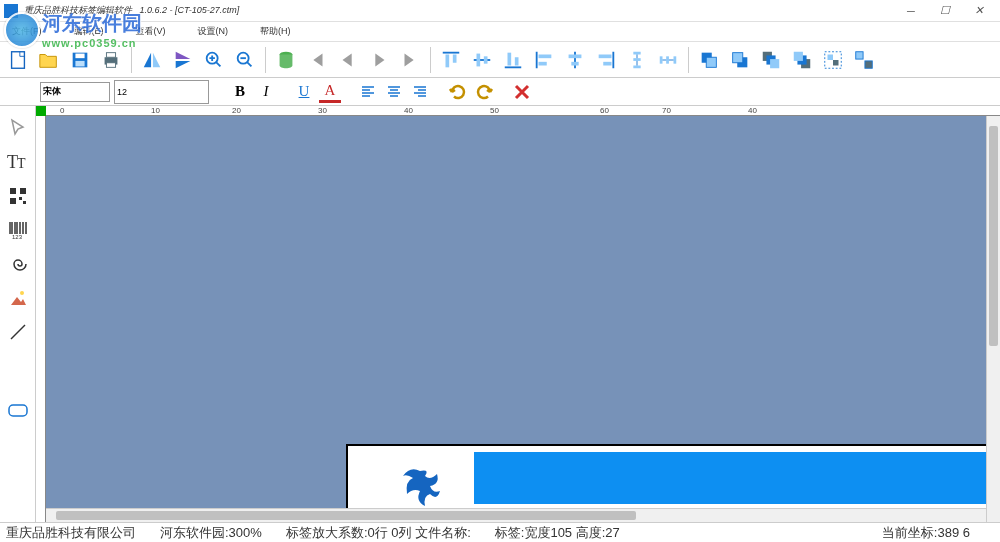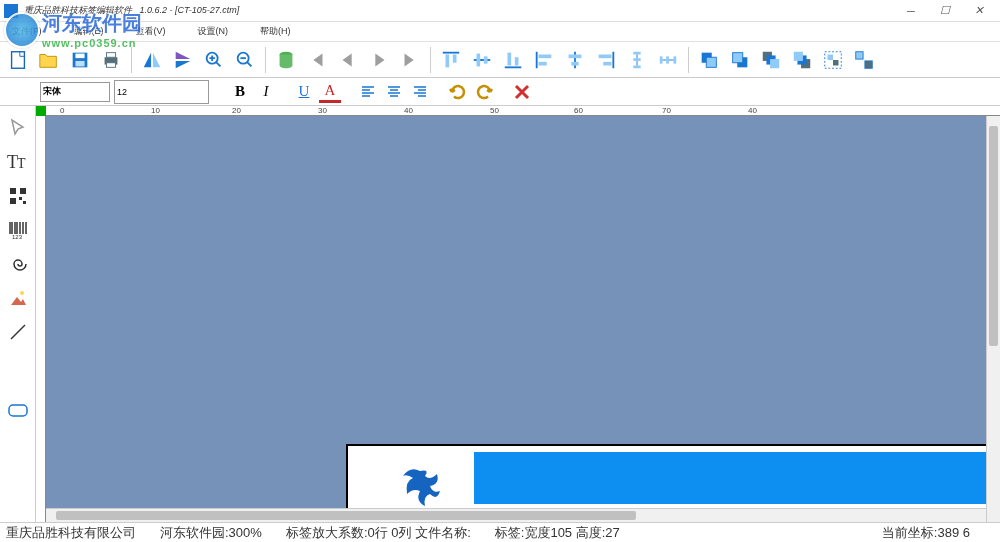--- a/index.html
+++ b/index.html
@@ -363,21 +363,21 @@
 
   <div class="canvas-area">
     <div class="corner-box"></div>
     <div class="ruler-h">
       <span class="ruler-h-tick" style="left:14px">0</span>
       <span class="ruler-h-tick" style="left:105px">10</span>
       <span class="ruler-h-tick" style="left:186px">20</span>
       <span class="ruler-h-tick" style="left:272px">30</span>
       <span class="ruler-h-tick" style="left:358px">40</span>
       <span class="ruler-h-tick" style="left:444px">50</span>
-      <span class="ruler-h-tick" style="left:528px">60</span>
+      <span class="ruler-h-tick" style="left:554px">60</span>
       <span class="ruler-h-tick" style="left:616px">70</span>
       <span class="ruler-h-tick" style="left:702px">40</span>
     </div>
     <div class="ruler-v"></div>
 
     <div class="canvas-bg">
       <div class="label-canvas">
         <div class="label-blue-bar"></div>
         <div class="telecom-logo">
           <div class="telecom-icon">

